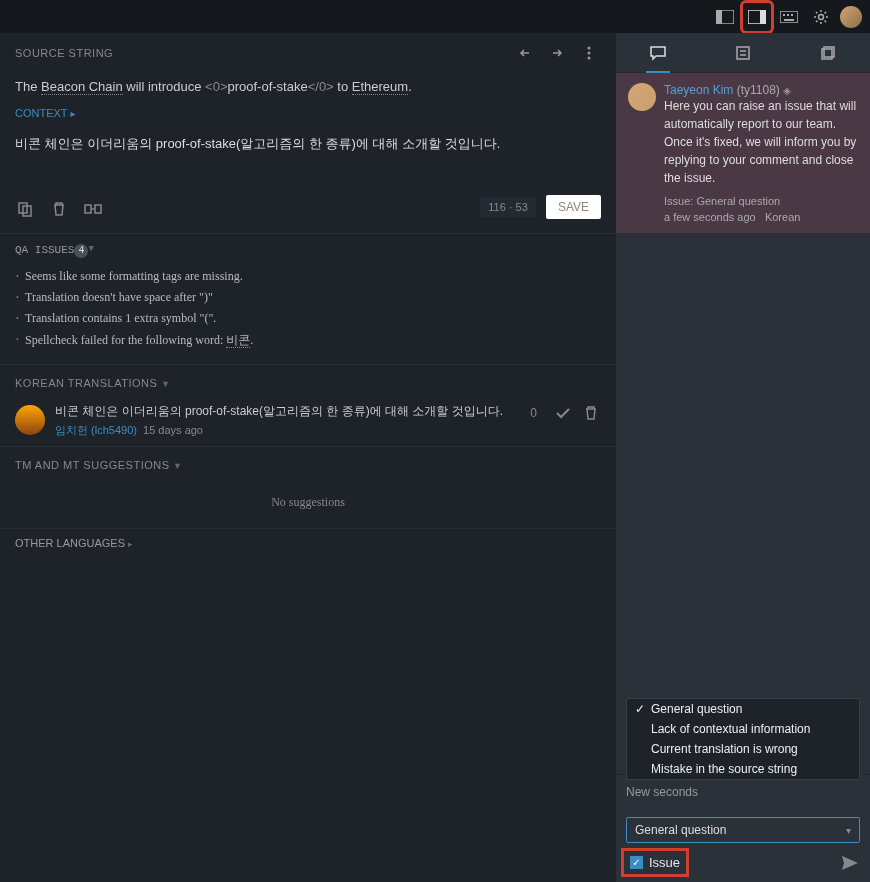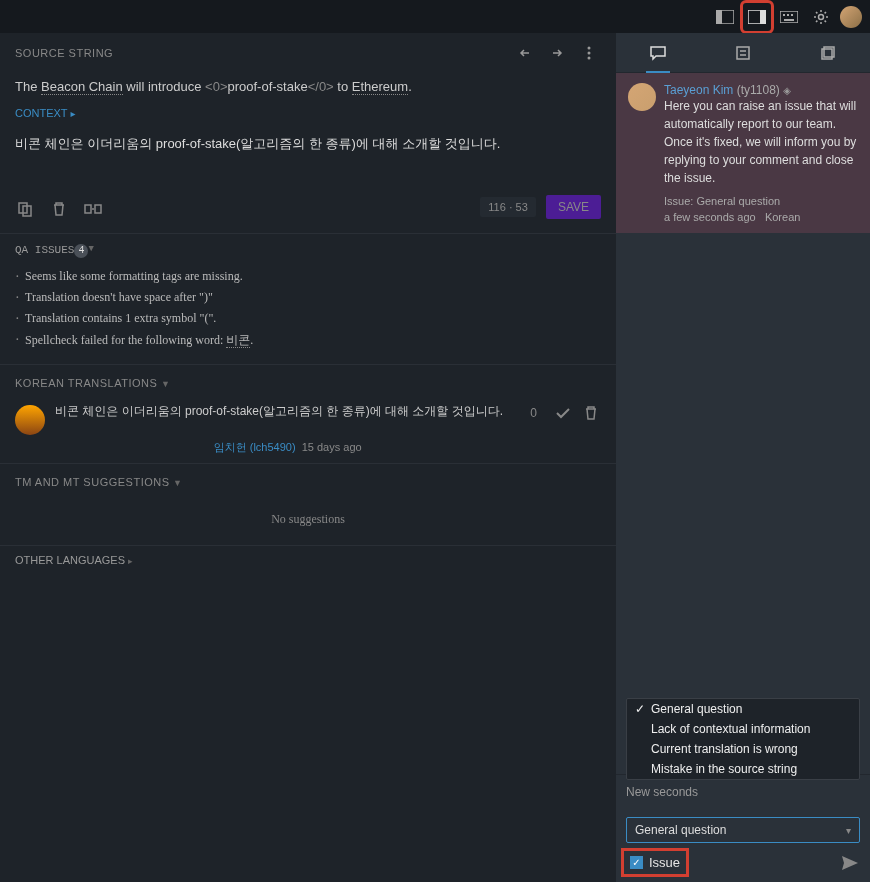--- a/index.html
+++ b/index.html
@@ -20,33 +20,33 @@
 .underlined { border-bottom: 1px dotted #888; }
 .tag { color: #888; }
 .context-link { padding: 2px 15px 6px; font-size: 11px; color: #3a8cc4; cursor: pointer; }
 .context-link .chev { font-size: 10px; color: #3a8cc4; }
 .translation-area { padding: 10px 15px; font-size: 13px; color: #ddd; min-height: 60px; }
 .toolbar-row { display: flex; align-items: flex-end; justify-content: space-between; padding: 10px 15px 14px; border-bottom: 1px solid #2a2f36; gap: 6px; }
 .tool-icons { display: flex; gap: 14px; }
 .tool-icon { width: 20px; height: 20px; color: #888; cursor: pointer; display: flex; align-items: center; justify-content: center; }
 .toolbar-right { display: flex; gap: 10px; align-items: center; }
 .char-count { font-size: 11px; color: #888; background: #242a31; padding: 4px 8px; border-radius: 2px; }
-.save-btn { background: #4c1d95; color: #888; padding: 5px 12px; font-size: 12px; border: none; border-radius: 2px; cursor: pointer; }
+.save-btn { background: #ffffff; color: #888; padding: 5px 12px; font-size: 12px; border: none; border-radius: 2px; cursor: pointer; }
 .qa-header { display: flex; padding: 10px 15px 4px; font-size: 11px; color: #999; font-family: Liberation Mono, monospace; }
 .badge { background: #4a5058; color: #ddd; border-radius: 50%; width: 14px; height: 14px; display: inline-flex; align-items: center; justify-content: center; font-size: 10px; }
 .qa-list { padding: 4px 15px 12px; font-family: Liberation Serif, serif; }
 .qa-list li { list-style: none; padding: 3px 0 3px 10px; font-size: 12px; color: #bbb; position: relative; }
 .qa-list li:before { content: "·"; position: absolute; left: 0; color: #888; font-size: 14px; }
 .qa-word { border-bottom: 1px dotted #888; }
 .kt-section { border-top: 1px solid #2a2f36; }
 .kt-item { display: flex; align-items: flex-start; padding: 8px 15px; gap: 10px; }
 .kt-avatar { width: 30px; height: 30px; border-radius: 50%; background: linear-gradient(#ffa500,#8b4513); flex-shrink: 0; margin-top: 2px; }
 .kt-content { flex: 1; }
 .kt-text { font-size: 12px; color: #ccc; }
-.kt-meta { font-size: 11px; color: #888; margin-top: 20px; text-align: center; }
+.kt-meta { font-size: 11px; color: #888; margin-top: 3px; }
 .kt-user { color: #3a8cc4; }
 .kt-count { color: #888; font-size: 12px; margin-right: 8px; }
 .kt-actions { display: flex; gap: 8px; align-items: center; }
 .kt-action { width: 20px; height: 20px; color: #888; cursor: pointer; display:flex;align-items:center;justify-content:center; }
 .tm-section { border-top: 1px solid #2a2f36; }
 .no-suggest { text-align: center; padding: 18px 0; font-size: 12px; color: #888; font-family: Liberation Serif, serif; }
 .other-lang { border-top: 1px solid #2a2f36; padding: 8px 15px; font-size: 11px; color: #999; }
 .right-tabs { height: 40px; display: flex; align-items: center; justify-content: space-around; border-bottom: 1px solid #22272e; }
 .right-tab { width: 40px; height: 40px; display: flex; align-items: center; justify-content: center; color: #aaa; cursor: pointer; position: relative; }
 .right-tab.active:after { content: ""; position: absolute; bottom: 0; left: 20%; right: 20%; height: 2px; background: #3a8cc4; }

